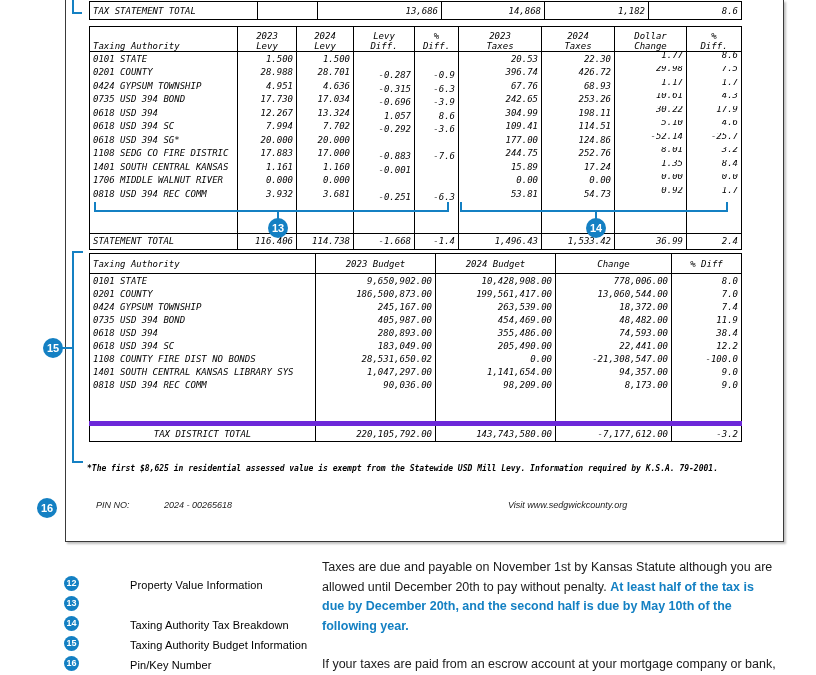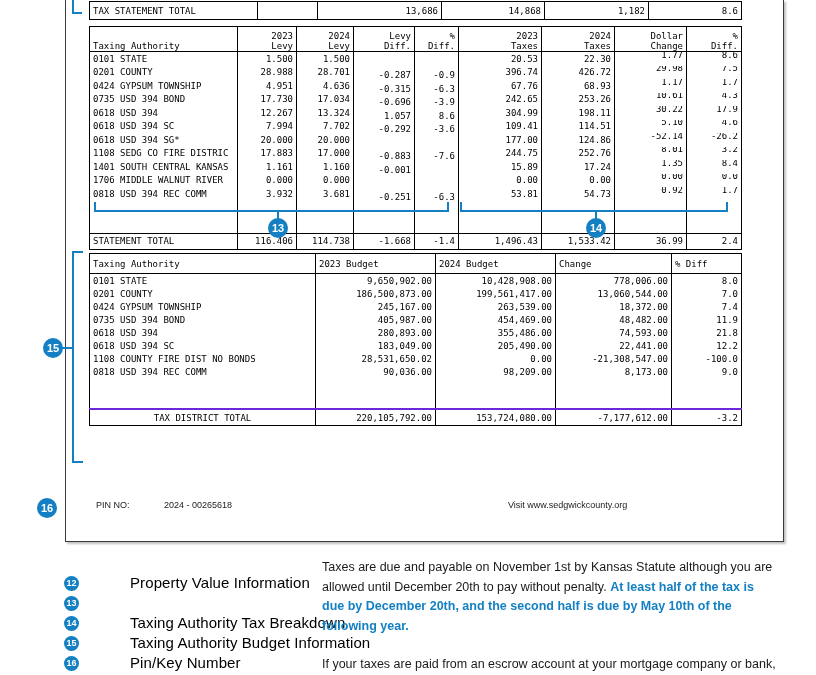--- a/index.html
+++ b/index.html
@@ -7,20 +7,21 @@
   #screen {
     position:relative; width:816px; height:675px; background:#fff;
     overflow:hidden; font-family:"Liberation Sans", sans-serif; color:#111;
   }
 
   
   .sheet {
     position:absolute; left:65px; top:0; width:717px; height:541px;
     background:#fff; border:1px solid #3a3a3a; border-top:none;
     box-shadow:2px 2px 2px rgba(0,0,0,0.25);
+    font-style:italic;
   }
 
   .tbl {
     border-collapse:collapse; table-layout:fixed; position:absolute;
     font-family:"DejaVu Sans Mono", monospace; font-size:9px; color:#000;
     background:#fff;
   }
   .tbl td, .tbl th {
     border-left:1px solid #000; border-right:1px solid #000;
     padding:0 3px; font-weight:normal; overflow:hidden; white-space:nowrap;
@@ -28,32 +29,32 @@
   .tbl { border:1.5px solid #000; }
   .c-left  { text-align:left; }
   .c-right { text-align:right; }
   .sd { position:relative; } .sd > span { position:relative; top:3px; }
   .su { position:relative; } .su > span { position:relative; top:-4px; }
 
   #top-table { left:23px; top:1px; width:652px; }
   #top-table td { height:17px; }
 
   #levy-table { left:23px; top:26px; width:652px; }
-  #levy-table th { height:24px; vertical-align:bottom; white-space:pre-line; text-align:right; border-bottom:1px solid #000; }
+  #levy-table th { height:24px; vertical-align:bottom; white-space:pre-line; text-align:center; border-bottom:1px solid #000; }
   #levy-table th:first-child { text-align:left; }
   #levy-table tbody td { height:13.5px; }
   #levy-table tr.spacer td { height:32px; }
   #levy-table tr.total td { height:15px; border-top:1px solid #000; }
 
   #budget-table { left:23px; top:253px; width:652px; }
-  #budget-table th { height:19px; vertical-align:middle; text-align:left; border-bottom:1px solid #000; }
+  #budget-table th { height:19px; vertical-align:middle; text-align:center; border-bottom:1px solid #000; }
   #budget-table th:first-child { text-align:left; }
   #budget-table tbody td { height:13px; }
   #budget-table tr.spacer td { height:30px; }
-  #budget-table tr.total td { height:15px; border-top:2px solid #6d28d9; }
+  #budget-table tr.total td { height:15px; border-top:5px solid #6d28d9; }
   #budget-table tr.total td:first-child { text-align:center; }
 
   .footnote {
     position:absolute; left:21px; top:464px; width:660px;
     font-family:"DejaVu Sans Mono", monospace; font-size:8px; font-weight:bold;
     white-space:nowrap; color:#000;
   }
 
   .pin-row { position:absolute; left:0; top:500px; width:717px; height:16px; font-size:9px; color:#222; }
   .pin-label { position:absolute; left:30px; top:0; }
@@ -71,21 +72,21 @@
   .bracket-left { position:absolute; border-left:2px solid var(--accent); border-top:2px solid var(--accent); border-bottom:2px solid var(--accent); width:9px; }
 
   
   .legend { position:absolute; left:64px; top:576px; list-style:none; margin:0; padding:0; }
   .legend li { display:flex; align-items:flex-end; height:15px; margin-bottom:5px; }
   .lbadge {
     flex:0 0 15px; width:15px; height:15px; border-radius:50%;
     background:var(--accent); color:#fff; text-align:center;
     font:bold 9px/15px "Liberation Sans", sans-serif;
   }
-  .llabel { margin-left:9px; font-size:15px; color:#000; letter-spacing:0.1px;padding-left:42px; }
+  .llabel { margin-left:9px; font-size:11px; color:#000; letter-spacing:0.1px;padding-left:42px; }
 
   
   .info { position:absolute; left:322px; top:558px; width:456px; font-size:12.5px; line-height:19.5px; color:#1a1a1a; }
   .info p { margin:0; }
   .info p + p { margin-top:19px; }
   .em-blue { color:var(--accent); font-weight:bold; }
 </style>
 </head>
 <body>
 
@@ -216,21 +217,21 @@
           </tr>
           <tr>
             <td class="c-left">0618 USD 394 SG*</td>
             <td class="c-right">20.000</td>
             <td class="c-right">20.000</td>
             <td class="c-right sd"><span></span></td>
             <td class="c-right sd"><span></span></td>
             <td class="c-right">177.00</td>
             <td class="c-right">124.86</td>
             <td class="c-right su"><span>-52.14</span></td>
-            <td class="c-right su"><span>-26.2</span></td>
+            <td class="c-right su"><span>-25.7</span></td>
           </tr>
           <tr>
             <td class="c-left">1108 SEDG CO FIRE DISTRIC</td>
             <td class="c-right">17.883</td>
             <td class="c-right">17.000</td>
             <td class="c-right sd"><span>-0.883</span></td>
             <td class="c-right sd"><span>-7.6</span></td>
             <td class="c-right">244.75</td>
             <td class="c-right">252.76</td>
             <td class="c-right su"><span>8.01</span></td>
@@ -338,60 +339,68 @@
             <td class="c-right">405,987.00</td>
             <td class="c-right">454,469.00</td>
             <td class="c-right">48,482.00</td>
             <td class="c-right">11.9</td>
           </tr>
           <tr>
             <td class="c-left">0618 USD 394</td>
             <td class="c-right">280,893.00</td>
             <td class="c-right">355,486.00</td>
             <td class="c-right">74,593.00</td>
-            <td class="c-right">21.8</td>
+            <td class="c-right">38.4</td>
           </tr>
           <tr>
             <td class="c-left">0618 USD 394 SC</td>
             <td class="c-right">183,049.00</td>
             <td class="c-right">205,490.00</td>
             <td class="c-right">22,441.00</td>
             <td class="c-right">12.2</td>
           </tr>
           <tr>
             <td class="c-left">1108 COUNTY FIRE DIST NO BONDS</td>
             <td class="c-right">28,531,650.02</td>
             <td class="c-right">0.00</td>
             <td class="c-right">-21,308,547.00</td>
             <td class="c-right">-100.0</td>
           </tr>
           <tr>
+            <td class="c-left">1401 SOUTH CENTRAL KANSAS LIBRARY SYS</td>
+            <td class="c-right">1,047,297.00</td>
+            <td class="c-right">1,141,654.00</td>
+            <td class="c-right">94,357.00</td>
+            <td class="c-right">9.0</td>
+          </tr>
+          <tr>
             <td class="c-left">0818 USD 394 REC COMM</td>
             <td class="c-right">90,036.00</td>
             <td class="c-right">98,209.00</td>
             <td class="c-right">8,173.00</td>
             <td class="c-right">9.0</td>
           </tr>
           <tr class="spacer">
             <td class="c-left"></td>
             <td class="c-right"></td>
             <td class="c-right"></td>
             <td class="c-right"></td>
             <td class="c-right"></td>
           </tr>
           <tr class="total">
             <td class="c-left">TAX DISTRICT TOTAL</td>
             <td class="c-right">220,105,792.00</td>
-            <td class="c-right">153,724,080.00</td>
+            <td class="c-right">143,743,580.00</td>
             <td class="c-right">-7,177,612.00</td>
             <td class="c-right">-3.2</td>
           </tr>
         </tbody>
     </table>
 
+    <div class="footnote">*The first $8,625 in residential assessed value is exempt from the Statewide USD Mill Levy. Information required by K.S.A. 79-2001.</div>
 
     <div class="pin-row">
       <span class="pin-label">PIN NO:</span>
       <span class="pin-value">2024 - 00265618</span>
       <span class="visit-url">Visit www.sedgwickcounty.org</span>
     </div>
   </div>
 
   <div class="acc" style="left:72px; top:0; width:2px; height:14px;"></div>
   <div class="acc" style="left:72px; top:12px; width:10px; height:2px;"></div>

